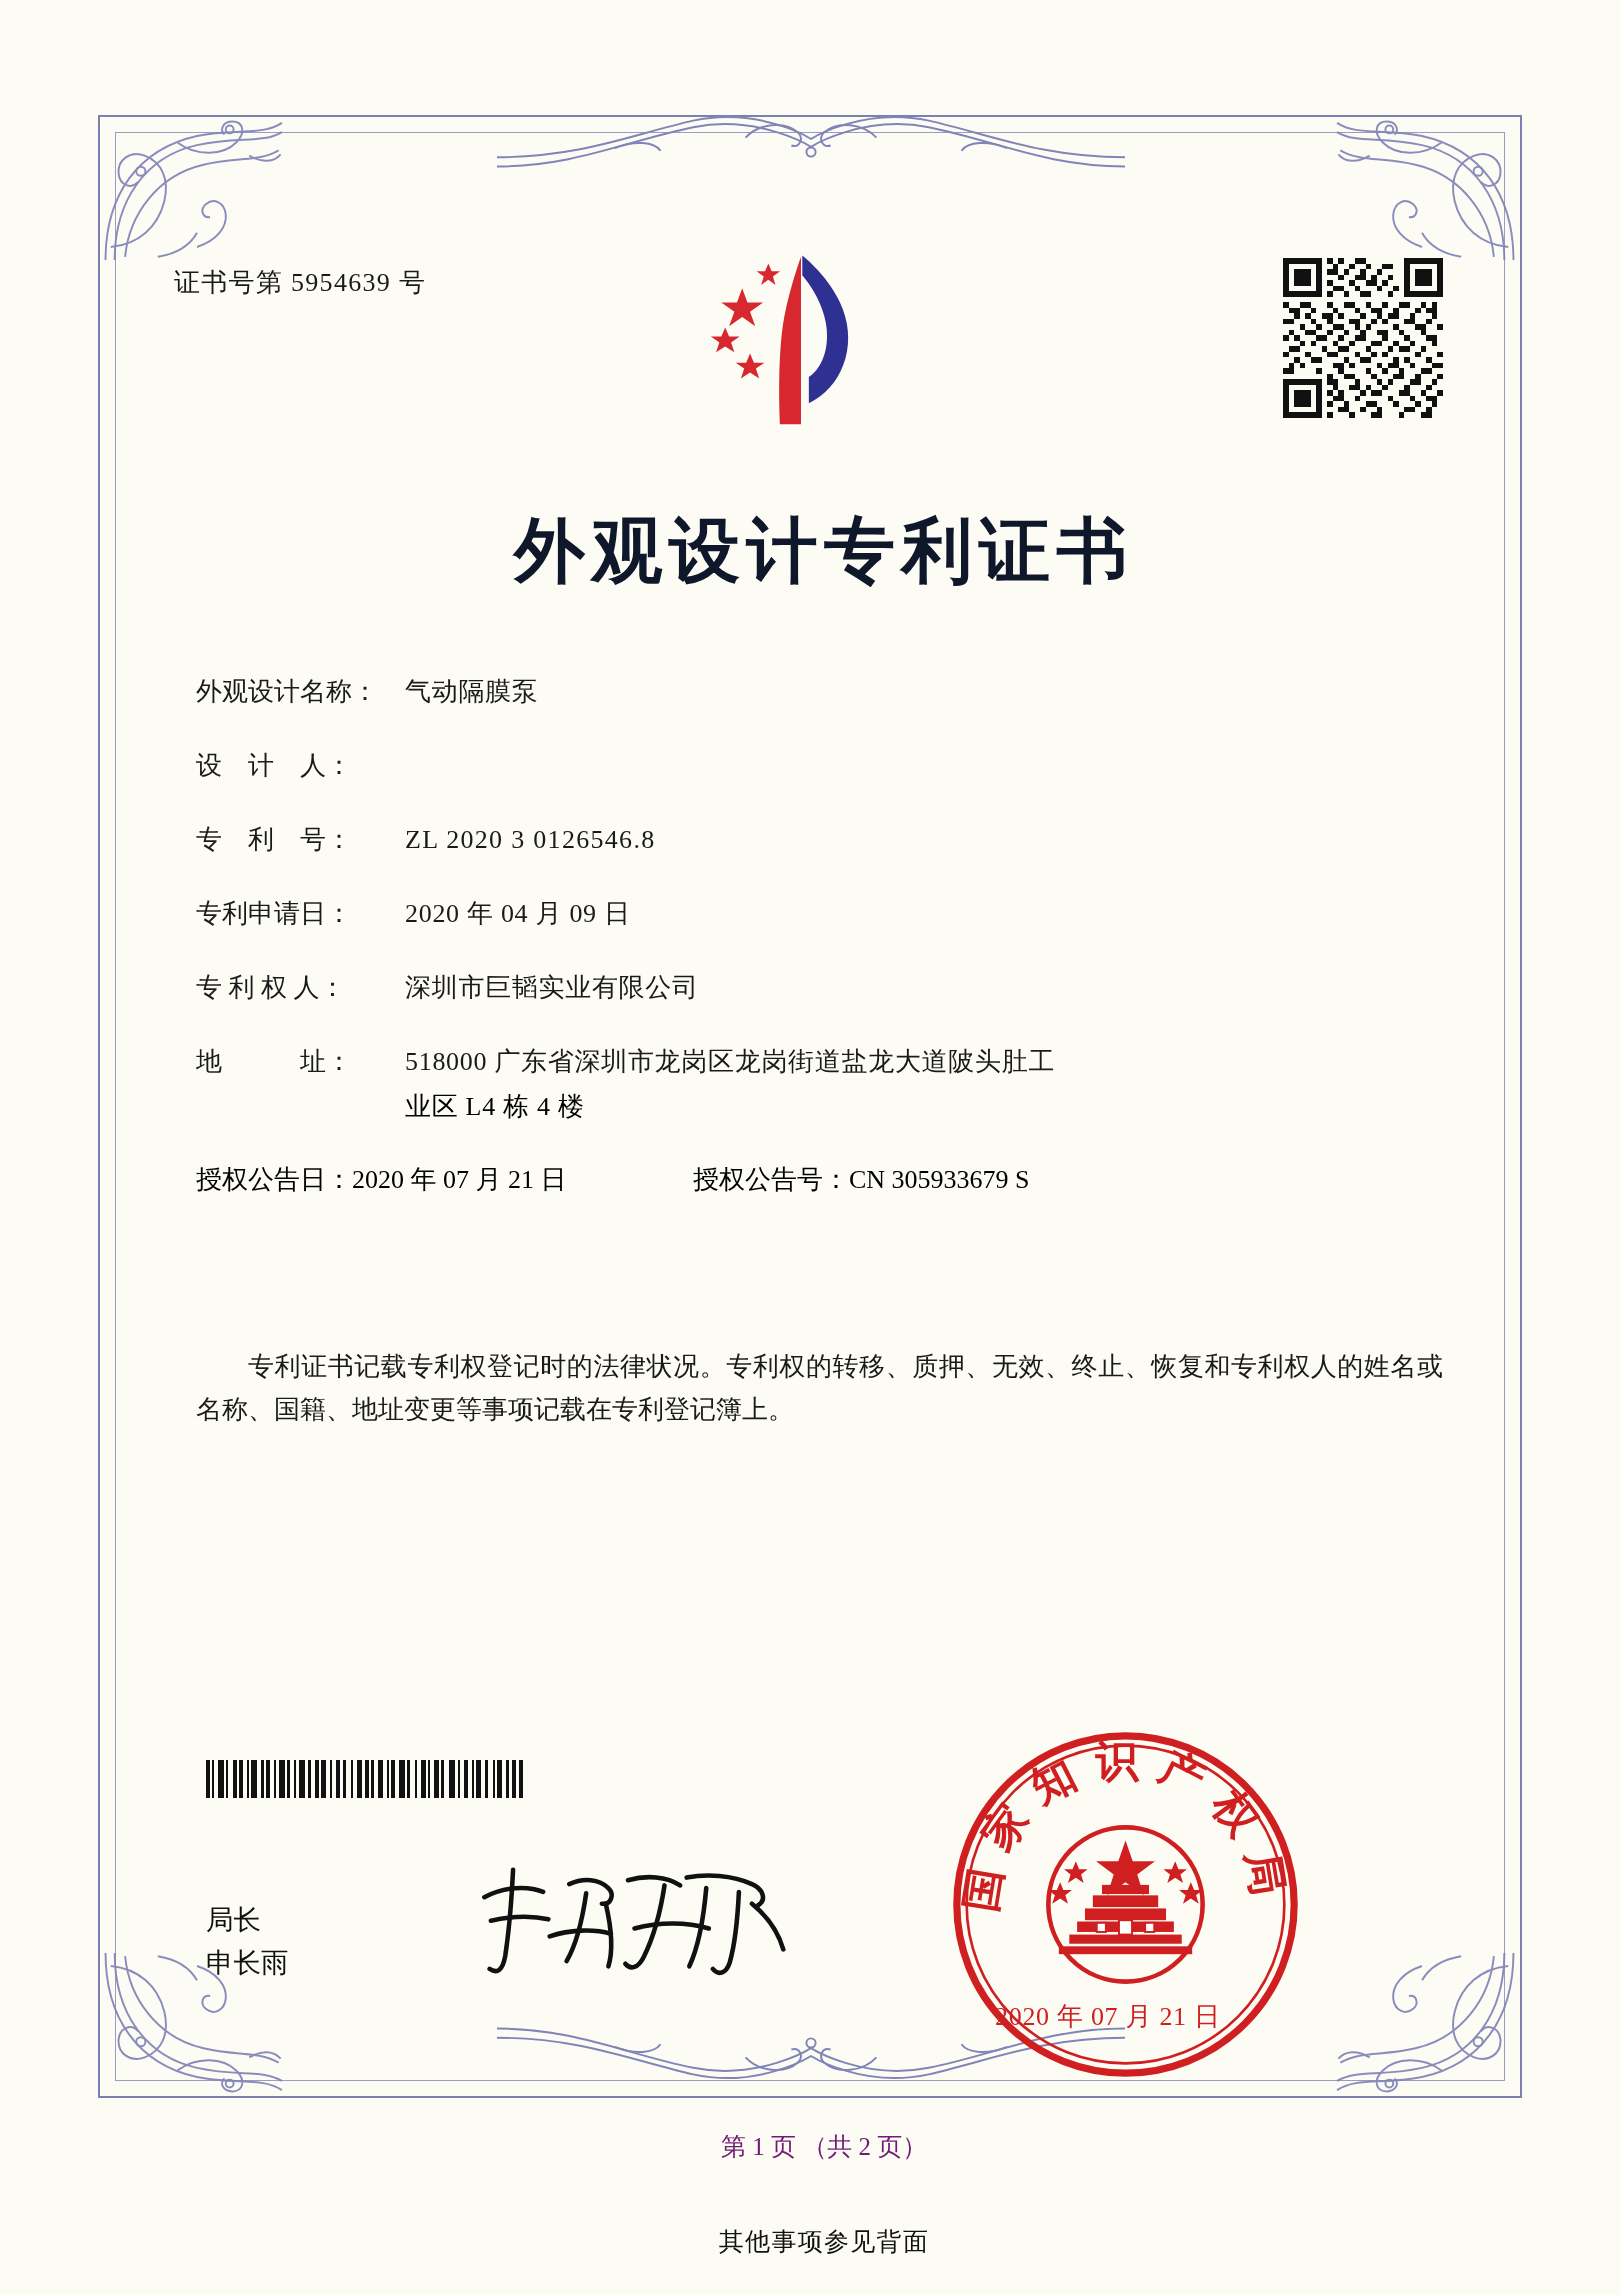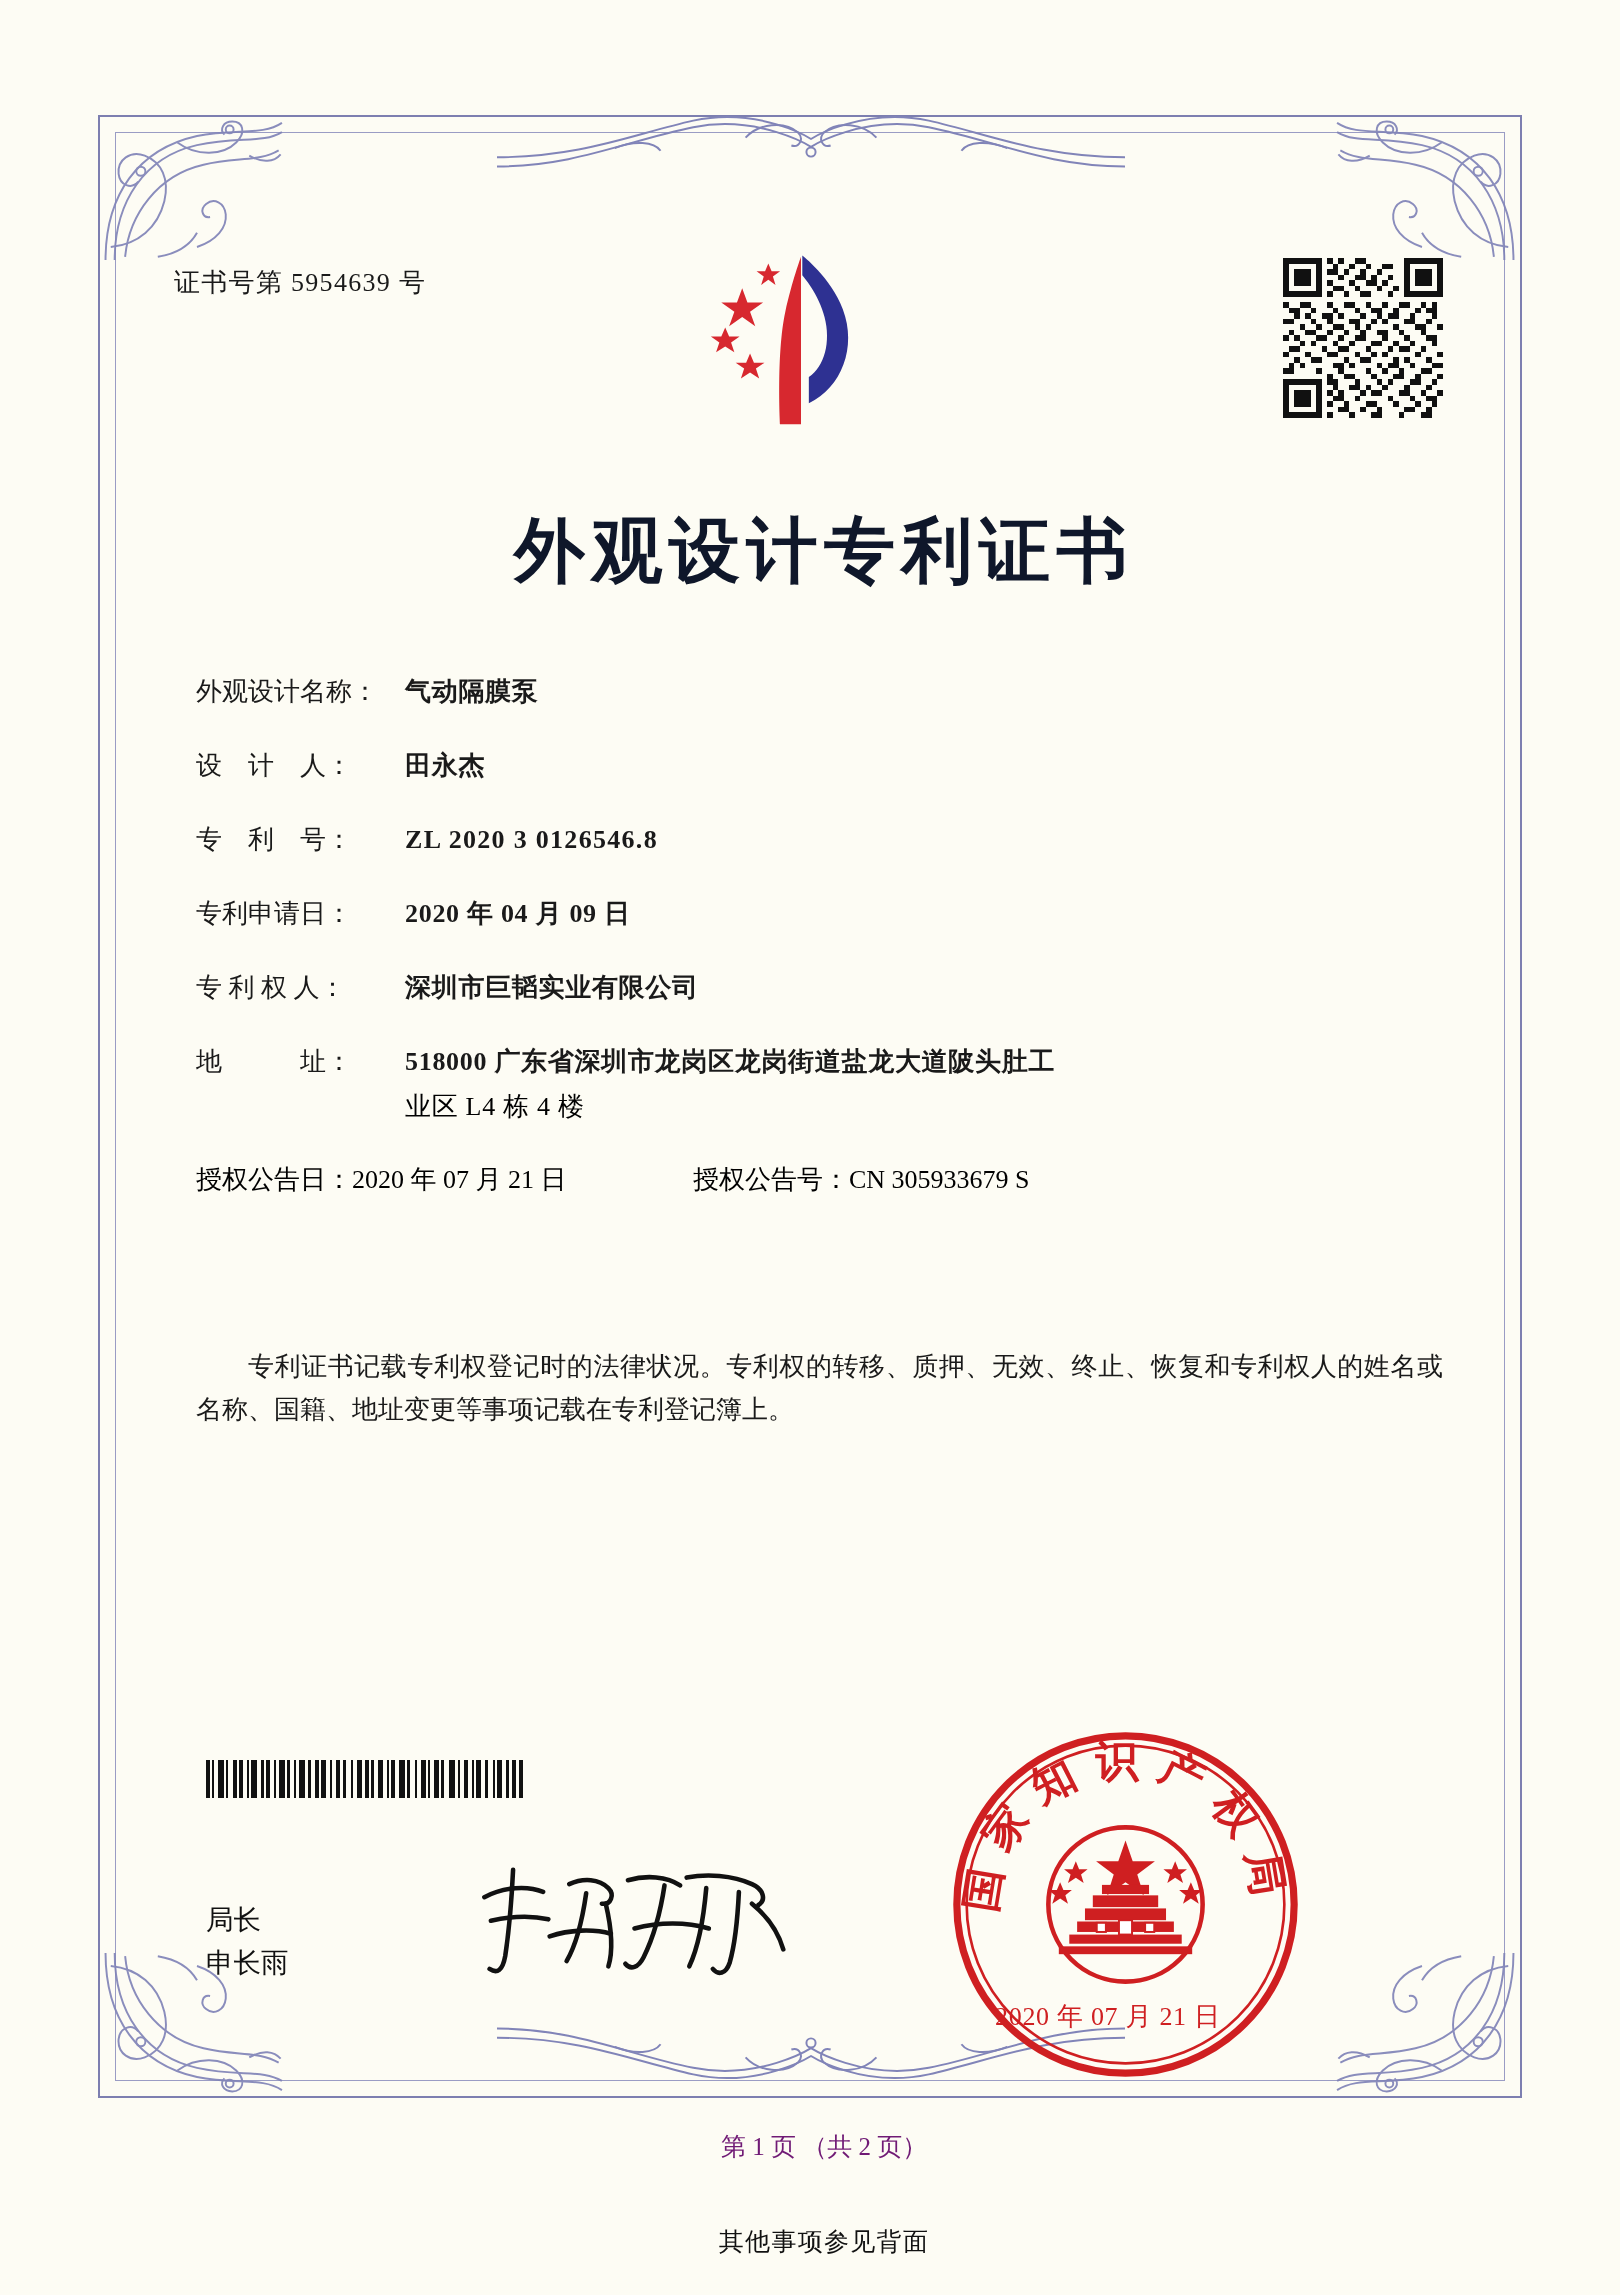--- a/index.html
+++ b/index.html
@@ -118,21 +118,20 @@
   }
   .field-label {
     width: 209px;
     flex: none;
     white-space: pre;
     letter-spacing: 0px;
   }
   .field-value {
     flex: 1;
     letter-spacing: 0.7px;
-    font-weight: bold;
   }
   .field-value.mono {
     font-family: "Liberation Serif", serif;
     letter-spacing: 1.3px;
   }
   .addr-second {
     margin-left: 209px;
     font-size: 26px;
     margin-top: -29px;
     margin-bottom: 38px;
@@ -534,21 +533,20 @@
 
   <div class="title">外观设计专利证书</div>
 
   <div class="fields">
     <div class="field-row">
       <span class="field-label">外观设计名称：</span>
       <span class="field-value">气动隔膜泵</span>
     </div>
     <div class="field-row">
       <span class="field-label">设　计　人：</span>
-      <span class="field-value">田永杰</span>
     </div>
     <div class="field-row">
       <span class="field-label">专　利　号：</span>
       <span class="field-value mono">ZL 2020 3 0126546.8</span>
     </div>
     <div class="field-row">
       <span class="field-label">专利申请日：</span>
       <span class="field-value">2020 年 04 月 09 日</span>
     </div>
     <div class="field-row">

